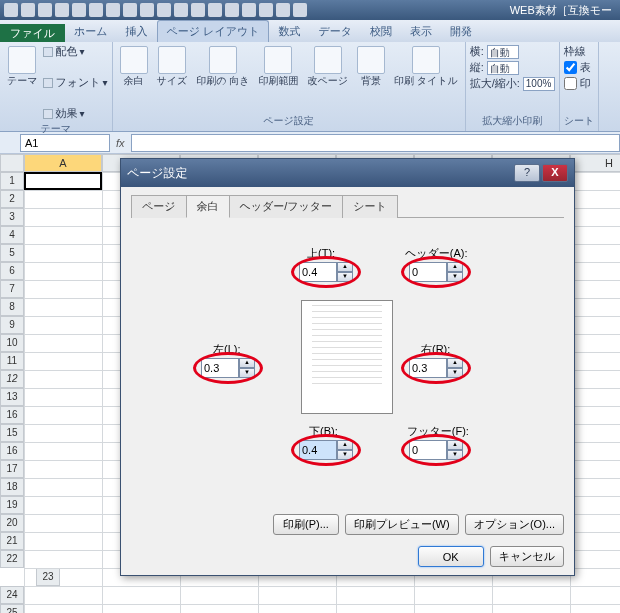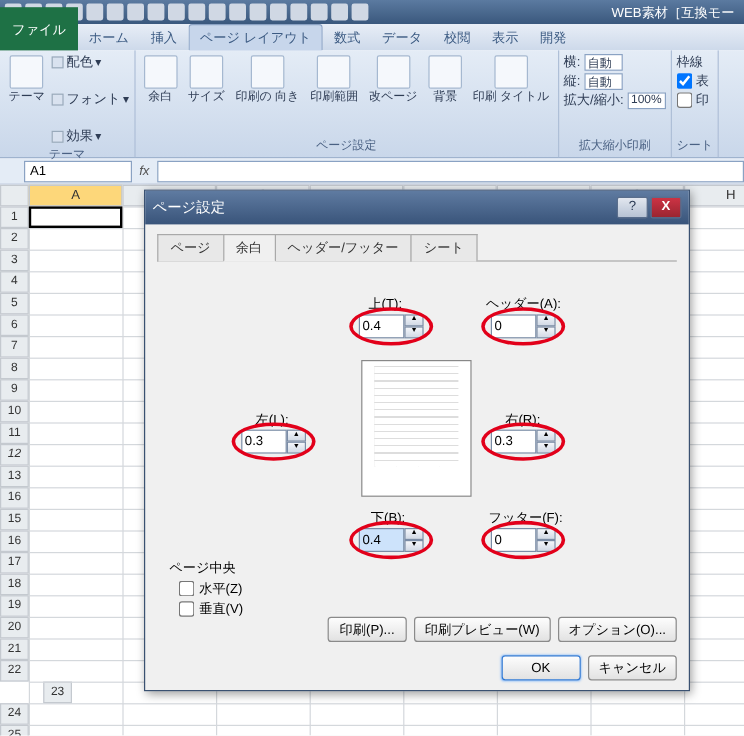--- a/index.html
+++ b/index.html
@@ -1,21 +1,21 @@
 <!DOCTYPE html>
 <html><head>
 <meta charset="utf-8">
 <style>
 *{box-sizing:border-box;margin:0;padding:0;font-family:"Meiryo UI","MS PGothic",sans-serif;font-size:11px}
 body{width:620px;height:613px;overflow:hidden;background:#fff;position:relative}
 .qat{height:20px;background:linear-gradient(#5b7aa0,#3a587d);display:flex;align-items:center;padding:0 4px;gap:3px}
 .qat .qicon{width:14px;height:14px;background:#d0d8e4;border-radius:2px}
 .qat .title{margin-left:auto;color:#fff;font-size:11px;padding-right:4px}
 .ribbon-tabs{height:22px;background:linear-gradient(#e8eef7,#cdd9ea);display:flex;align-items:flex-end;padding-left:0}
-.ribbon-tabs .file{background:#1e7145;color:#fff;padding:3px 10px;height:36px;display:flex;align-items:center}
+.ribbon-tabs .file{background:#1e7145;color:#fff;padding:3px 10px;height:18px;display:flex;align-items:center}
 .ribbon-tabs .tab{padding:3px 9px;color:#3b5a82;cursor:pointer}
 .ribbon-tabs .tab.active{background:#c7d6eb;border:1px solid #8aa2c3;border-bottom:none;border-radius:3px 3px 0 0}
 .ribbon{height:90px;background:linear-gradient(#e4ecf6,#c9d7ea);border-bottom:1px solid #8aa2c3;display:flex}
 .grp{border-right:1px solid #aebfd7;padding:2px 4px;display:flex;flex-direction:column;height:100%}
 .grp-body{flex:1;display:flex;gap:3px}
 .grp-label{text-align:center;color:#4a6183;font-size:10px;padding:1px 0}
 .bigbtn{display:flex;flex-direction:column;align-items:center;justify-content:flex-start;gap:1px;padding:2px 3px;min-width:34px}
 .bigbtn .ic{width:28px;height:28px;background:#f5f8fc;border:1px solid #a5b8d0;border-radius:2px}
 .bigbtn .lb{font-size:10px;color:#2f3d55;text-align:center;line-height:1.1}
 .mini{display:flex;flex-direction:column;gap:16px;justify-content:center}
@@ -338,33 +338,20 @@
       <div class="mlabel" style="left:276px;top:186px">フッター(F):</div>
       <div class="spin" style="left:278px;top:202px">
           <input value="0" style="">
           <div class="arr">
             <div>▲</div>
             <div>▼</div>
           </div>
         </div>
       <div class="ring" style="left:270px;top:196px"></div>
 
-      <div class="center-grp">
-        <fieldset>
-            <legend>ページ中央</legend>
-        <label>
-              <input type="checkbox" style="">
-              <span>水平(Z)</span>
-            </label>
-        <label>
-              <input type="checkbox" style="">
-              <span>垂直(V)</span>
-            </label>
-        </fieldset>
-      </div>
     </div>
     <div class="dlg-btns">
       <button>印刷(P)...</button>
       <button>印刷プレビュー(W)</button>
       <button>オプション(O)...</button>
     </div>
     <div class="ok-row">
       <button class="ok">OK</button>
       <button>キャンセル</button>
     </div>

